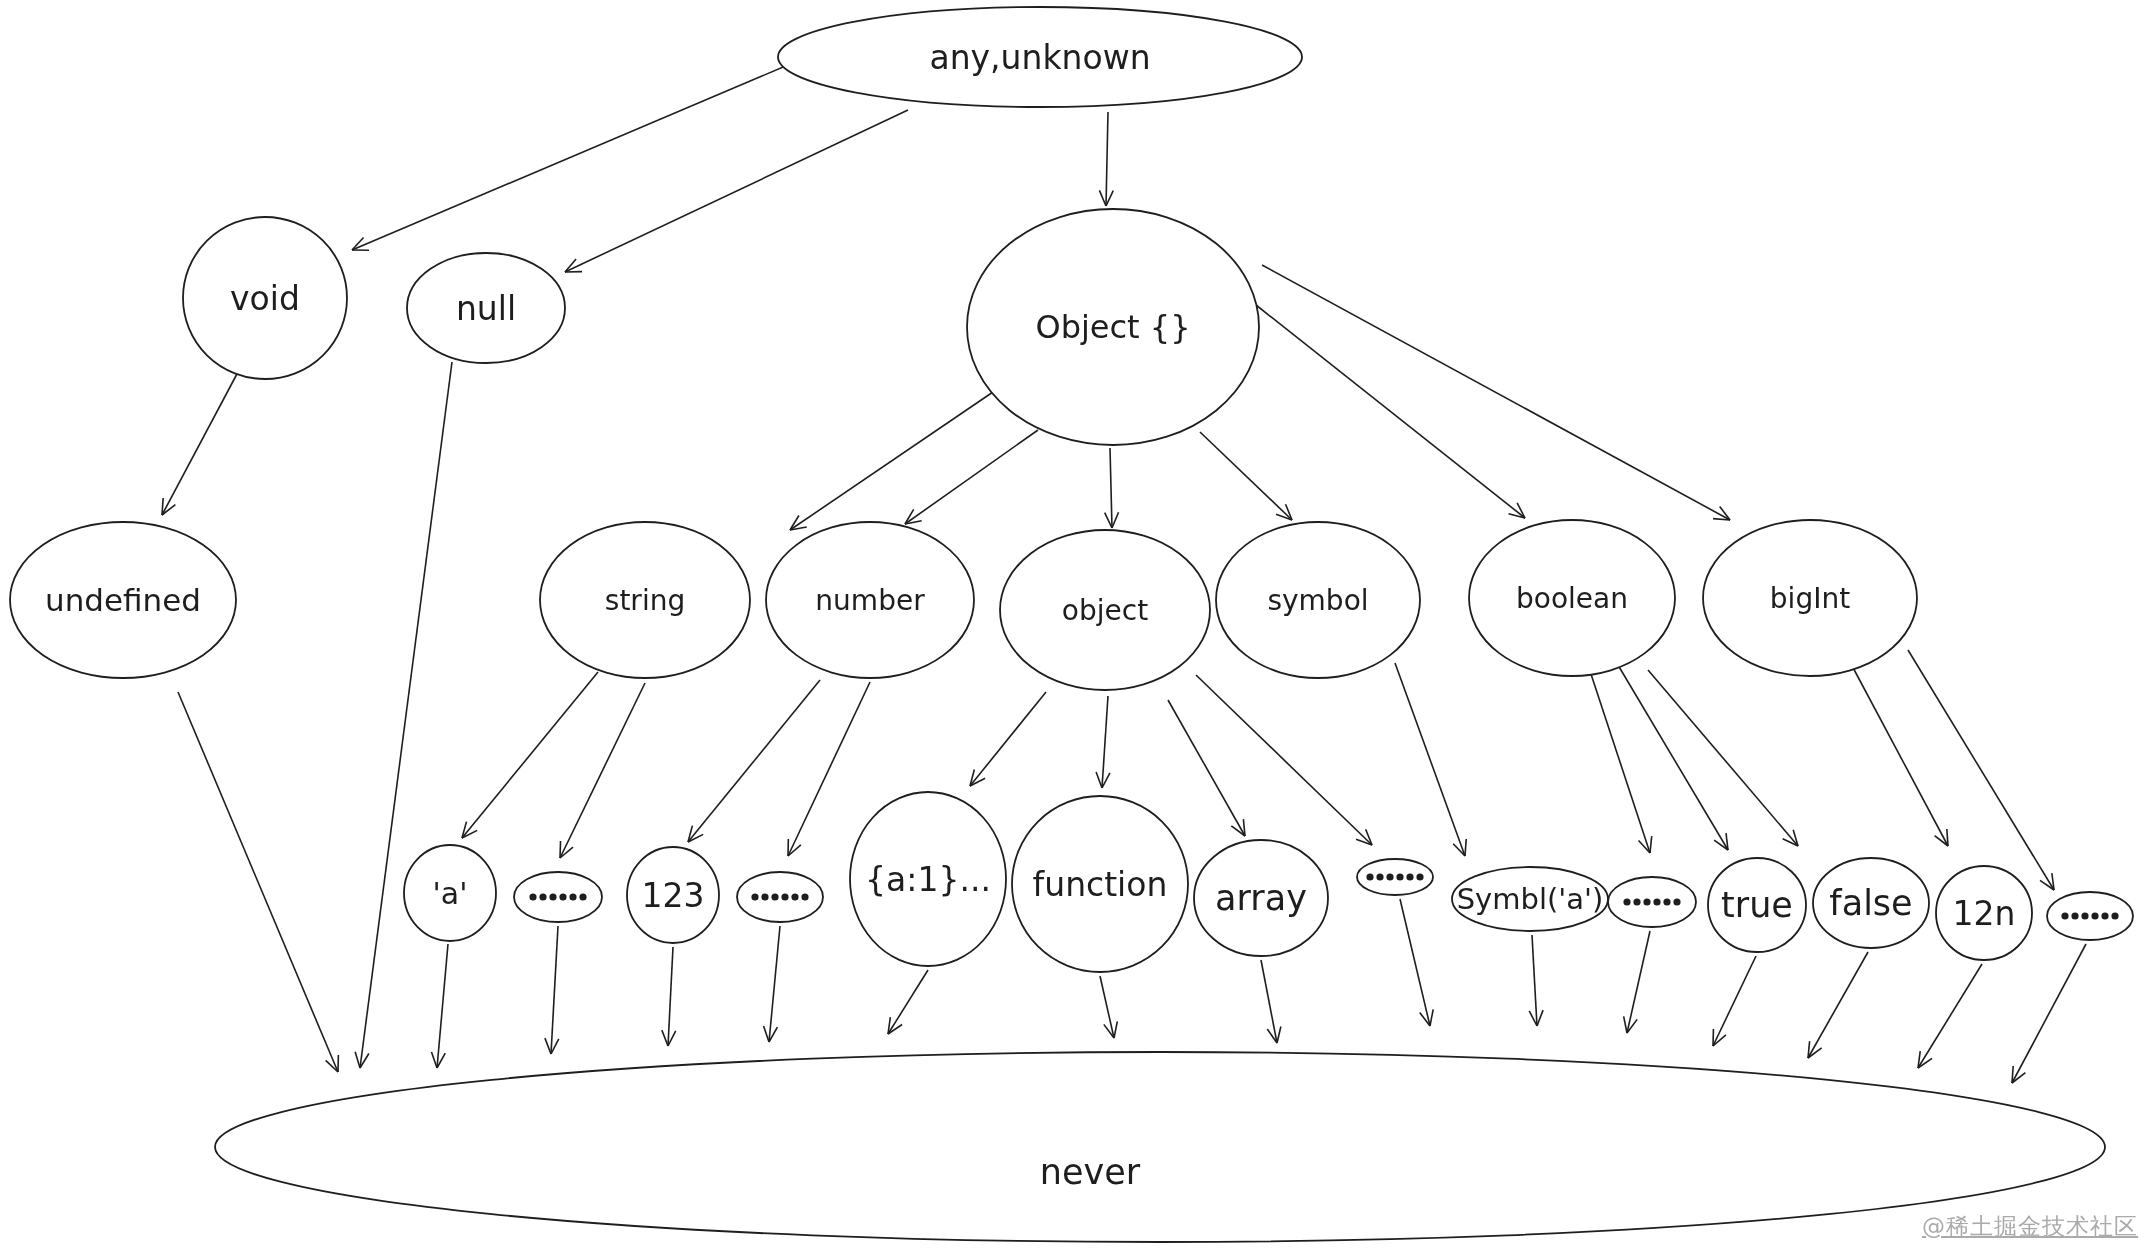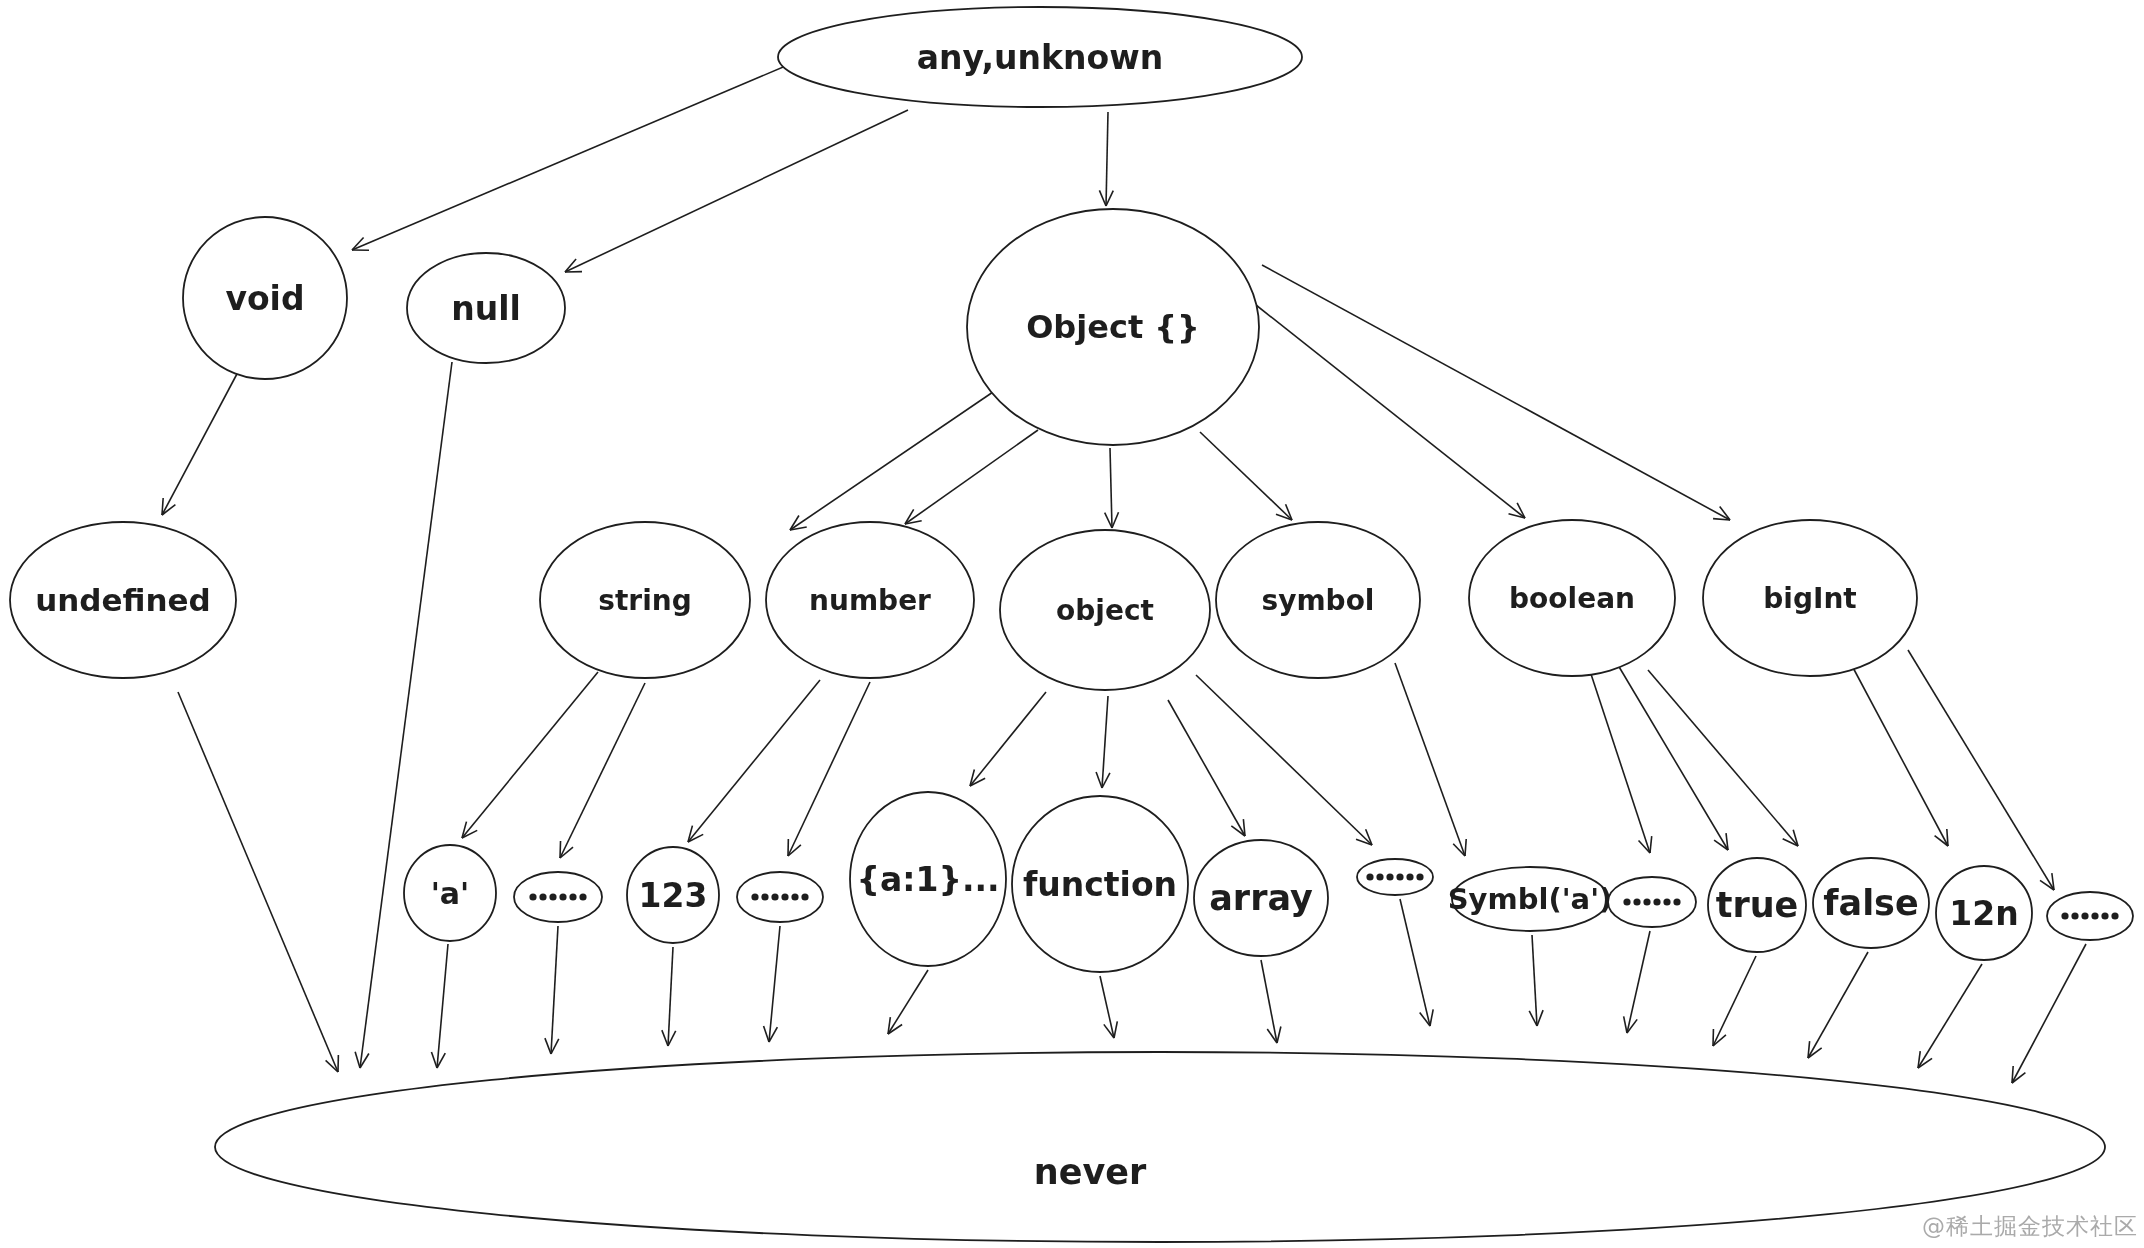--- a/index.html
+++ b/index.html
@@ -2,32 +2,33 @@
 <html><head>
 <meta charset="utf-8">
 <style>
   html, body { margin: 0; padding: 0; }
   body {
     width: 2144px; height: 1248px;
     background: #ffffff;
     font-family: "DejaVu Sans", "Liberation Sans", sans-serif;
     overflow: hidden; position: relative;
   }
-  #canvas-wrap { position: absolute; inset: 0; font-weight: bold; }
+  #canvas-wrap { position: absolute; inset: 0; }
   svg text {
     font-family: "DejaVu Sans", "Liberation Sans", sans-serif;
     fill: #1e1e1e;
   }
   .node-ellipse { fill: #ffffff; stroke: #1e1e1e; stroke-width: 1.8; }
   .edge-line { stroke: #1e1e1e; stroke-width: 1.6; fill: none; }
   .dot { fill: #1e1e1e; }
   #watermark {
     position: absolute; right: 6px; bottom: 6px;
     color: #aaaaaa; font-size: 23px; letter-spacing: 1px;
     font-family: "DejaVu Sans", "Liberation Sans", sans-serif;
+    text-decoration: underline;
   }
 </style>
 </head>
 <body>
 
 <div id="canvas-wrap">
   <svg id="diagram-svg" width="2144" height="1248" viewBox="0 0 2144 1248" xmlns="http://www.w3.org/2000/svg">
       <g>
         <line x1="795" y1="62" x2="352" y2="250" class="edge-line"></line>
         <line x1="352" y1="250" x2="363.5810356957146" y2="237.55493623099565" class="edge-line"></line>

